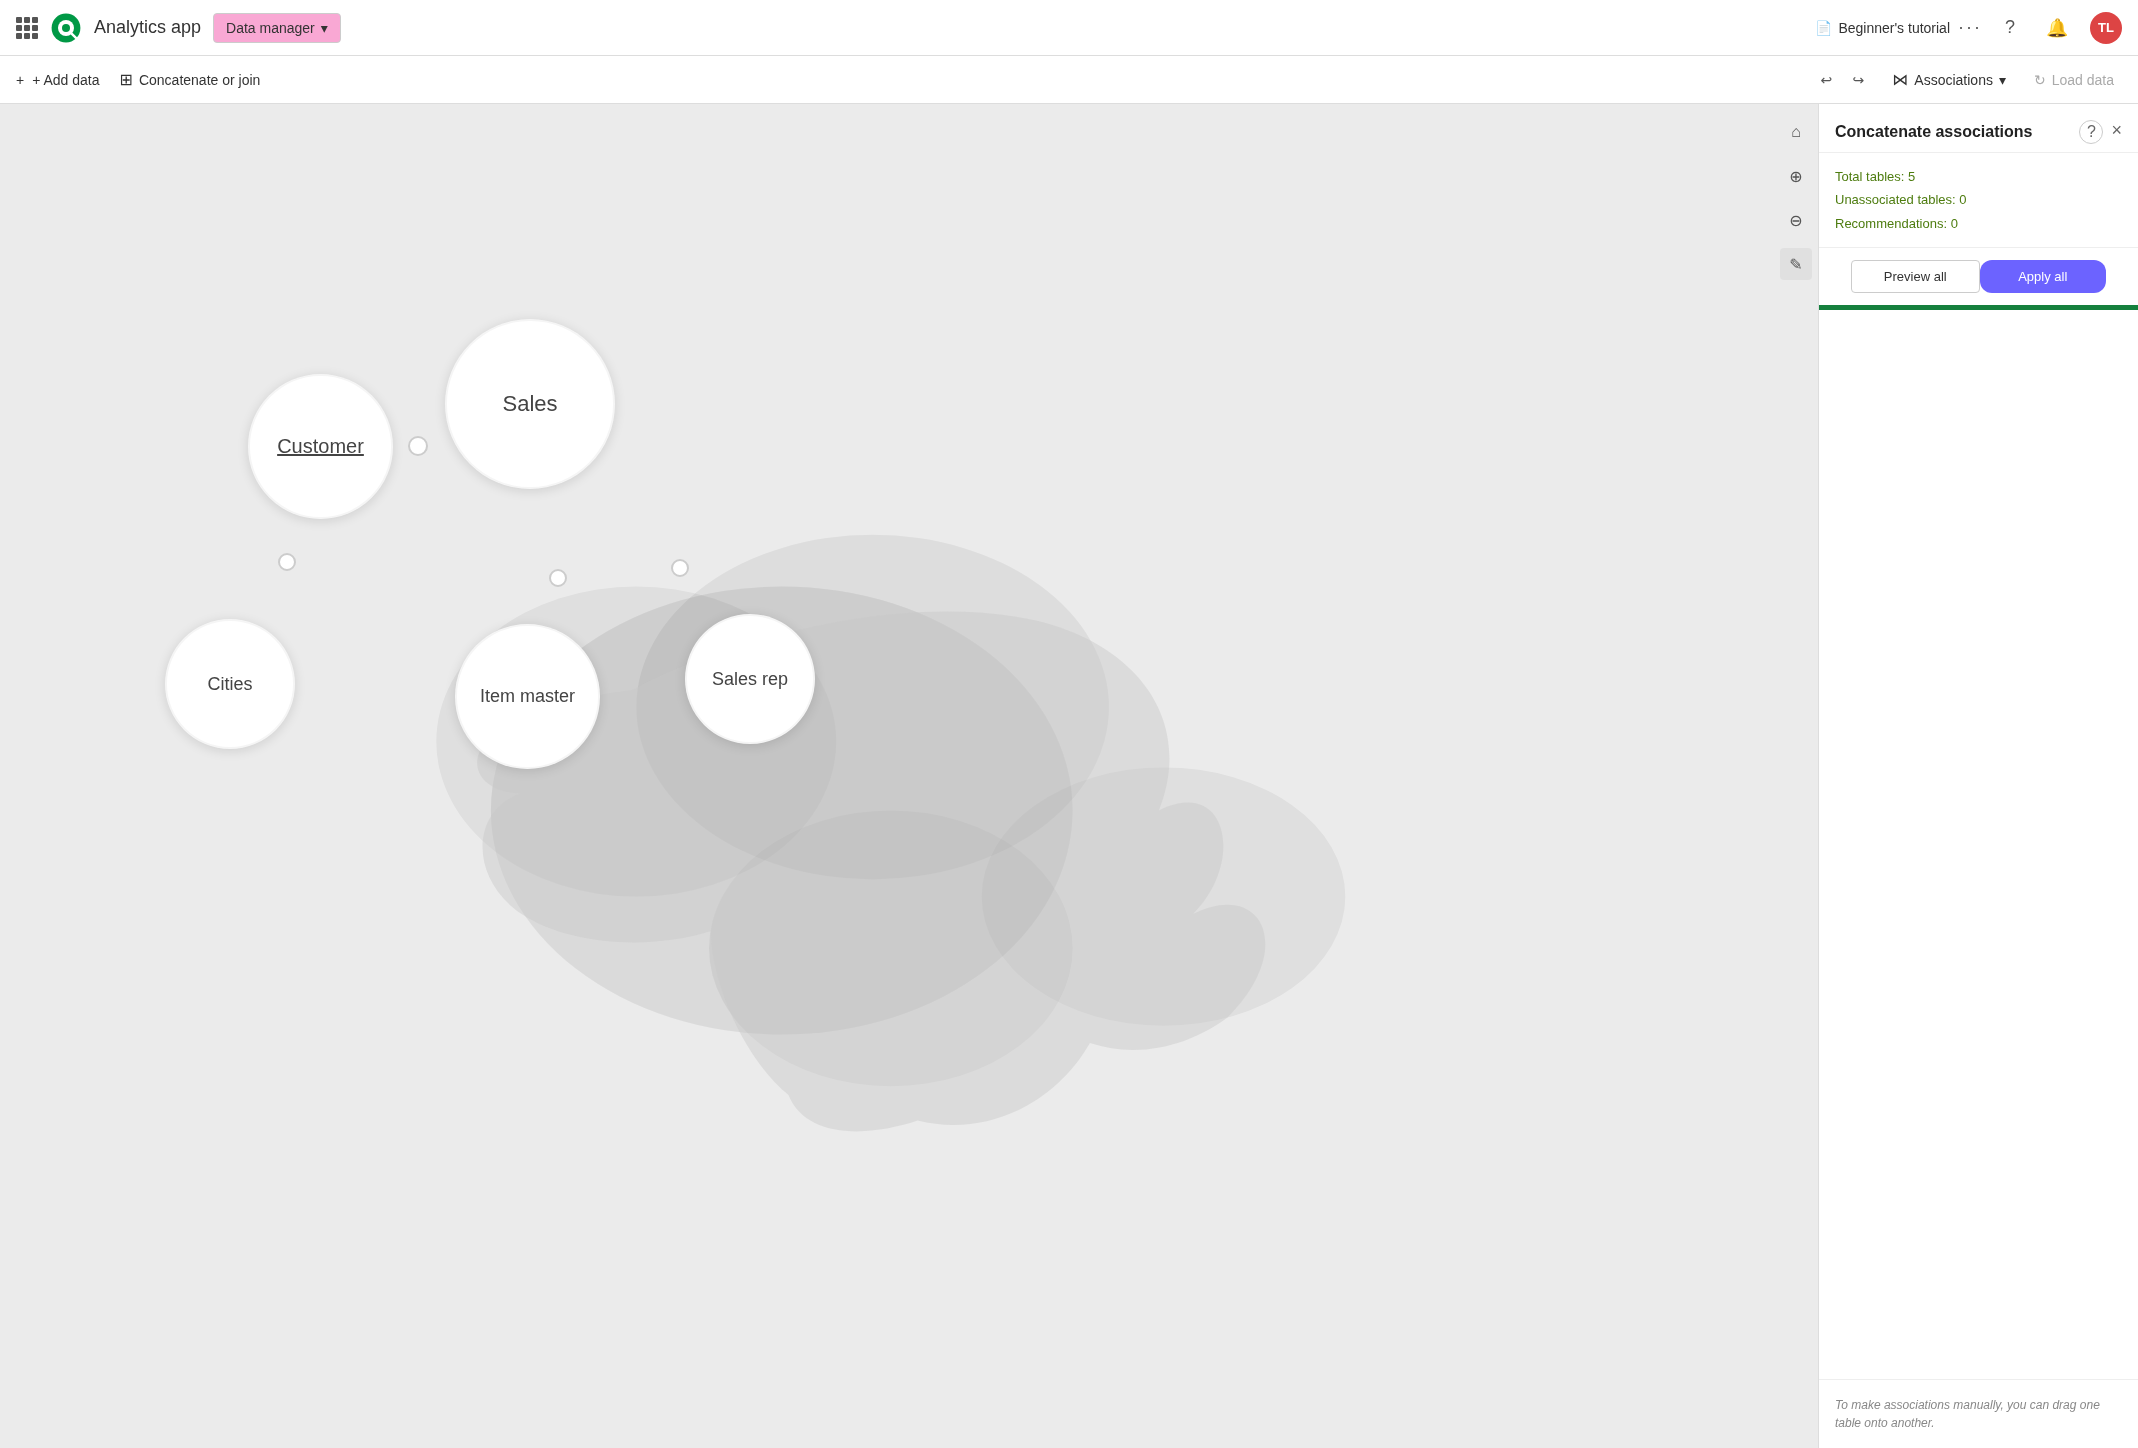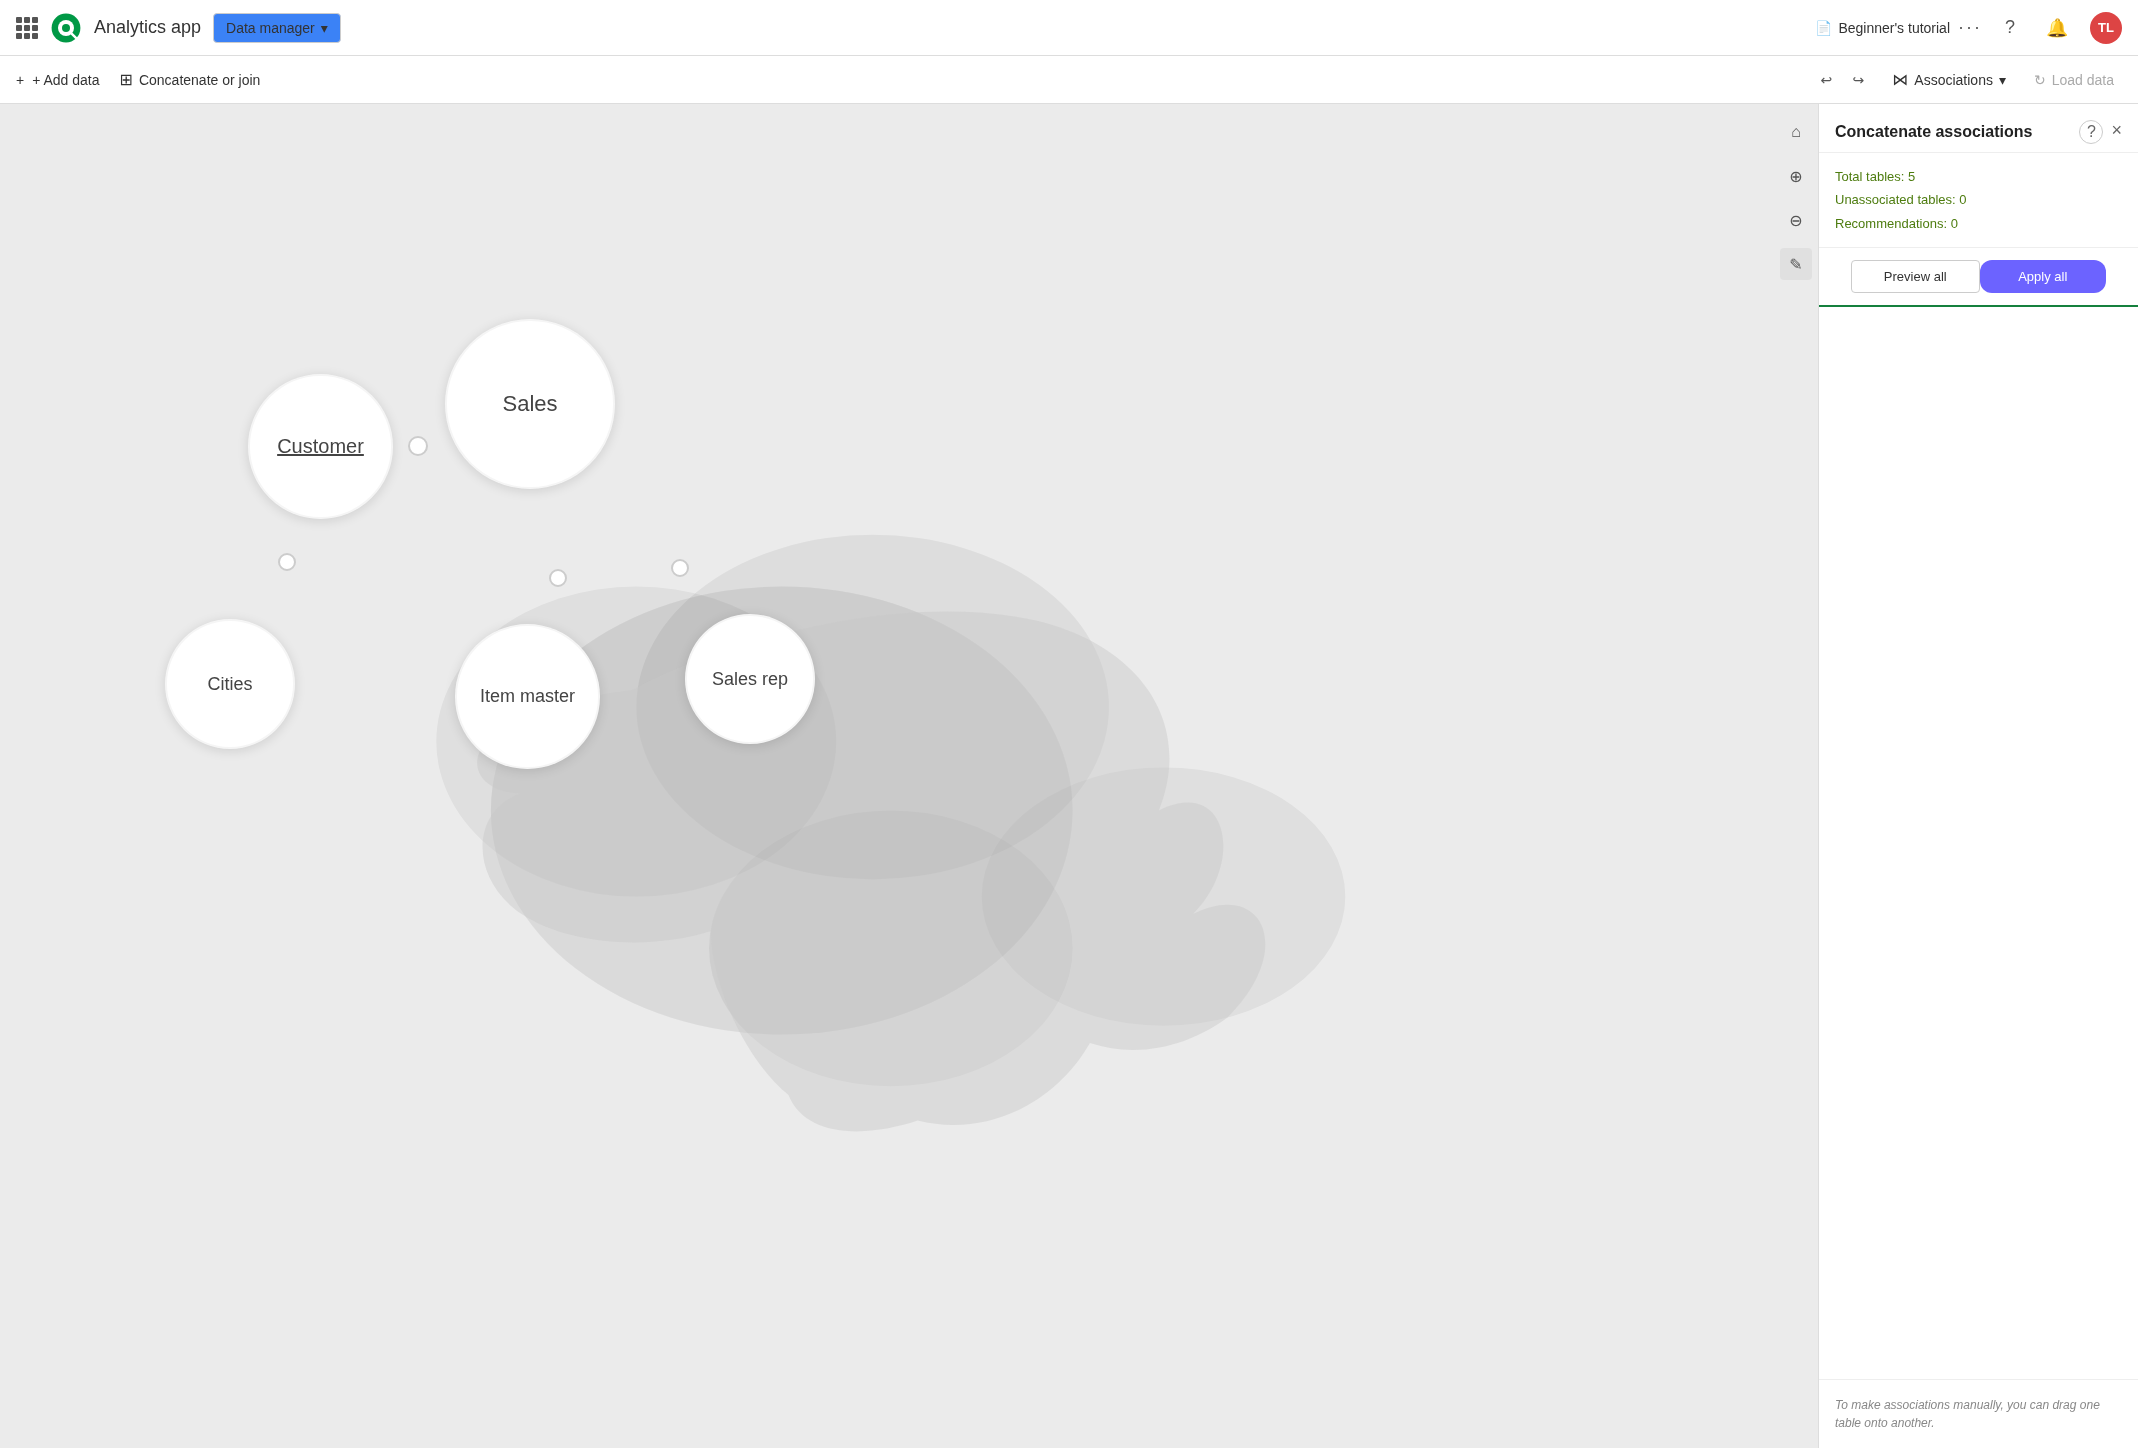--- a/index.html
+++ b/index.html
@@ -11,21 +11,21 @@
       background: #fff; border-bottom: 1px solid #ddd; padding: 0 16px; gap: 12px;
     }
     .topbar-left { display: flex; align-items: center; gap: 12px; flex: 1; }
     .grid-icon { display: grid; grid-template-columns: repeat(3,6px); gap: 2px; cursor: pointer; }
     .grid-icon span { width: 6px; height: 6px; background: #555; border-radius: 1px; display: block; }
     .qlik-logo { display: flex; align-items: center; gap: 4px; }
     .qlik-logo-svg { width: 32px; height: 32px; }
     .app-title { font-size: 18px; font-weight: 500; color: #333; }
     .data-manager-dropdown {
       display: flex; align-items: center; gap: 6px; border: 1px solid #ccc;
-      border-radius: 4px; padding: 6px 12px; cursor: pointer; font-size: 14px; color: #333; background: #3b82f6;
+      border-radius: 4px; padding: 6px 12px; cursor: pointer; font-size: 14px; color: #333; background: #f9a8d4;
     }
     .topbar-center { display: flex; align-items: center; gap: 8px; }
     .tutorial-btn { display: flex; align-items: center; gap: 6px; font-size: 14px; color: #333; cursor: pointer; }
     .topbar-right { display: flex; align-items: center; gap: 16px; }
     .icon-btn { width: 32px; height: 32px; border-radius: 50%; display: flex; align-items: center; justify-content: center; cursor: pointer; font-size: 18px; color: #555; }
     .avatar { width: 32px; height: 32px; border-radius: 50%; background: #d44; display: flex; align-items: center; justify-content: center; color: #fff; font-size: 13px; font-weight: 600; }
 
     
     .subtoolbar {
       display: flex; align-items: center; height: 48px; background: #fff;
@@ -84,21 +84,21 @@
       display: flex; flex-direction: column;
     }
     .panel-header {
       display: flex; align-items: center; justify-content: space-between;
       padding: 16px 16px 8px; border-bottom: 1px solid #eee;
     }
     .panel-title { font-size: 16px; font-weight: 600; color: #222; }
     .panel-header-icons { display: flex; gap: 8px; }
     .panel-stats { padding: 12px 16px; border-bottom: 1px solid #eee; }
     .stat-line { font-size: 13px; color: #4d7c0f; line-height: 1.8; }
-    .panel-actions { display: flex; padding: 12px 32px; border-bottom: 2px solid #15803d; }
+    .panel-actions { display: flex; padding: 12px 32px; border-bottom: 5px solid #15803d; }
     .preview-btn {
       flex: 1; padding: 8px; border: 1px solid #ccc; border-radius: 4px;
       background: #fff; font-size: 13px; color: #333; cursor: pointer; text-align: center;
     }
     .apply-btn {
       flex: 1; padding: 8px; border: none; border-radius: 12px;
       background: #6c63ff; color: #fff; font-size: 13px; cursor: pointer; text-align: center;
       font-weight: 500;
     }
     .panel-footer {

